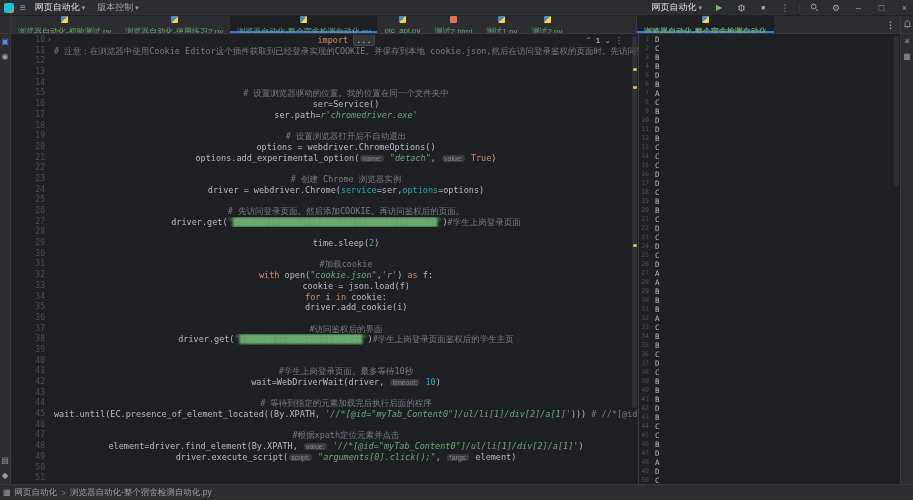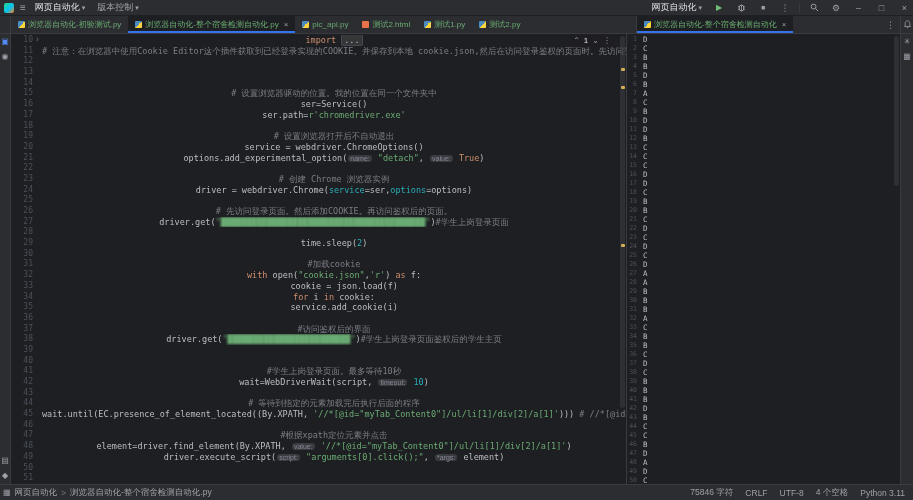--- a/index.html
+++ b/index.html
@@ -33,56 +33,56 @@
   .stop { color: #9da0a8; font-size: 7px; }
   .win-btn { width: 17px; height: 16px; display: flex; align-items: center; justify-content: center; color: #9da0a8; font-size: 9px; }
   .divider-v { width: 1px; height: 10px; background: #393b40; }
 
   
   .tab-bar { height: 18px; flex: 0 0 18px; background: #2b2d30; display: flex; border-bottom: 1px solid #393b40; }
   .tab-bar-pad-left { width: 11px; border-right: 1px solid #393b40; background:#2b2d30; }
   .tab-bar-pad-right { width: 13px; border-left: 1px solid #393b40; background:#2b2d30; display:flex; align-items:center; justify-content:center; }
   .tab-group { display: flex; align-items: stretch; overflow: hidden; }
   .tab-group.left { width: 626px; border-right: 1px solid #393b40; }
-  .tab-group.right { flex: 1; }
+  .tab-group.right { flex: 1; font-weight: bold; }
   .tab-spacer { flex: 1; }
   .tab {
     display: flex; align-items: center; gap: 3px; padding: 0 7px;
-    font-size: 8px; color: #9da0a8; cursor: default; white-space: nowrap;
+    font-size: 8px; color: #9da0a8; cursor: default; white-space: nowrap; flex-direction: column;
   }
   .tab .tab-label { color: #6aab73; }
   .tab.active { background: #1e1f22; box-shadow: inset 0 -2px 0 #3574f0; }
   .tab-icon { width: 7px; height: 7px; border-radius: 1px; flex: 0 0 7px; }
   .tab-icon.py { background: linear-gradient(135deg,#4b8bbe 50%,#ffd43b 50%); }
   .tab-icon.html { background: #e8734a; }
   .tab-close { color: #9da0a8; font-size: 8px; margin-left: 2px; }
   .tab-more { display:flex; align-items:center; padding:0 5px; color:#9da0a8; }
 
   
   .main { flex: 1; display: flex; min-height: 0; }
   .tool-strip {
     background: #2b2d30; display: flex; flex-direction: column; align-items: center;
     padding: 4px 0; gap: 7px;
   }
   .tool-strip.left  { width: 11px; border-right: 1px solid #393b40; }
   .tool-strip.right { width: 13px; border-left: 1px solid #393b40; }
   .strip-bottom { margin-top: auto; display: flex; flex-direction: column; gap: 7px; align-items: center; }
   .strip-icon { color: #9da0a8; font-size: 8px; line-height: 1; display:flex; }
 
-  .editors { flex: 1; display: flex; min-width: 0; }
+  .editors { flex: 1; display: flex; min-width: 0; margin-left: 12px; }
 
   
   .pane-left { width: 615px; flex: 0 0 615px; position: relative; background: #1e1f22; overflow: hidden; }
   .code-lines { padding-top: 1px; font-family: "DejaVu Sans Mono", monospace; font-size: 8.5px; }
   .line { display: flex; height: 10.69px; line-height: 10.69px; white-space: pre; }
   .ln { width: 22px; text-align: right; color: #4b5059; flex: 0 0 22px; font-size: 8px; }
   .fold-col { width: 9px; flex: 0 0 9px; text-align: center; color: #6f737a; font-size: 8px; }
   .code { flex: 1; overflow: hidden; text-align: center; }
   .tk-kw { color: #cf8e6d; }
-  .tk-str { color: #6aab73; }
+  .tk-str { color: #6aab73; font-style: italic; }
   .tk-com { color: #7a7e85; }
   .tk-num { color: #2aacb8; }
   .tk-def { color: #bcbec4; }
   .tk-named { color: #2aacb8; }
   .tk-inlay {
     background: #393b40; color: #868a91; border-radius: 3px;
     padding: 0 2px; font-size: 7px; margin: 0 1px;
     font-family: "Liberation Sans", sans-serif;
   }
   .tk-blur { color: #6aab73; filter: blur(1.3px); }
@@ -180,20 +180,24 @@
     </div>
   </div>
 
   <div class="tab-bar">
     <div class="tab-bar-pad-left"></div>
     <div class="tab-group left">
       <div class="tab-spacer" style="display:flex;flex:0 0 auto;">
           <div class="tab">
             <span class="tab-icon py"></span>
             <span class="tab-label">浏览器自动化-初验测试.py</span>
+          </div>
+          <div class="tab">
+            <span class="tab-icon py"></span>
+            <span class="tab-label">浏览器自动化-使用练习2.py</span>
           </div>
           <div class="tab active">
             <span class="tab-icon py"></span>
             <span class="tab-label">浏览器自动化-整个宿舍检测自动化.py</span>
             <span class="tab-close">×</span>
           </div>
           <div class="tab">
             <span class="tab-icon py"></span>
             <span class="tab-label">pic_api.py</span>
           </div>
@@ -250,43 +254,43 @@
             <div class="line"><span class="ln">10</span><span class="fold-col">›</span><span class="code"><span class="tk-kw">import </span><span class="tk-fold">...</span></span></div>
             <div class="line"><span class="ln">11</span><span class="fold-col"></span><span class="code"><span class="tk-com"># 注意：在浏览器中使用Cookie Editor这个插件获取到已经登录实现的COOKIE。并保存到本地 cookie.json,然后在访问登录鉴权的页面时。先访问登录页面。然后添加cookie。再访问鉴权后的页面。</span></span></div>
             <div class="line"><span class="ln">12</span><span class="fold-col"></span><span class="code"></span></div>
             <div class="line"><span class="ln">13</span><span class="fold-col"></span><span class="code"></span></div>
             <div class="line"><span class="ln">14</span><span class="fold-col"></span><span class="code"></span></div>
             <div class="line"><span class="ln">15</span><span class="fold-col"></span><span class="code"><span class="tk-com"># 设置浏览器驱动的位置。我的位置在同一个文件夹中</span></span></div>
             <div class="line"><span class="ln">16</span><span class="fold-col"></span><span class="code"><span class="tk-def">ser=Service()</span></span></div>
             <div class="line"><span class="ln">17</span><span class="fold-col"></span><span class="code"><span class="tk-def">ser.path=</span><span class="tk-str">r'chromedriver.exe'</span></span></div>
             <div class="line"><span class="ln">18</span><span class="fold-col"></span><span class="code"></span></div>
             <div class="line"><span class="ln">19</span><span class="fold-col"></span><span class="code"><span class="tk-com"># 设置浏览器打开后不自动退出</span></span></div>
-            <div class="line"><span class="ln">20</span><span class="fold-col"></span><span class="code"><span class="tk-def">service = webdriver.ChromeOptions()</span></span></div>
+            <div class="line"><span class="ln">20</span><span class="fold-col"></span><span class="code"><span class="tk-def">options = webdriver.ChromeOptions()</span></span></div>
             <div class="line"><span class="ln">21</span><span class="fold-col"></span><span class="code"><span class="tk-def">options.add_experimental_option(</span><span class="tk-inlay">name:</span><span class="tk-def"> </span><span class="tk-str">"detach"</span><span class="tk-def">, </span><span class="tk-inlay">value:</span><span class="tk-def"> </span><span class="tk-kw">True</span><span class="tk-def">)</span></span></div>
             <div class="line"><span class="ln">22</span><span class="fold-col"></span><span class="code"></span></div>
             <div class="line"><span class="ln">23</span><span class="fold-col"></span><span class="code"><span class="tk-com"># 创建 Chrome 浏览器实例</span></span></div>
             <div class="line"><span class="ln">24</span><span class="fold-col"></span><span class="code"><span class="tk-def">driver = webdriver.Chrome(</span><span class="tk-named">service</span><span class="tk-def">=ser,</span><span class="tk-named">options</span><span class="tk-def">=options)</span></span></div>
             <div class="line"><span class="ln">25</span><span class="fold-col"></span><span class="code"></span></div>
             <div class="line"><span class="ln">26</span><span class="fold-col"></span><span class="code"><span class="tk-com"># 先访问登录页面。然后添加COOKIE。再访问鉴权后的页面。</span></span></div>
             <div class="line"><span class="ln">27</span><span class="fold-col"></span><span class="code"><span class="tk-def">driver.get(</span><span class="tk-blur">"████████████████████████████████████████"</span><span class="tk-def">)</span><span class="tk-com">#学生上岗登录页面</span></span></div>
             <div class="line"><span class="ln">28</span><span class="fold-col"></span><span class="code"></span></div>
             <div class="line"><span class="ln">29</span><span class="fold-col"></span><span class="code"><span class="tk-def">time.sleep(</span><span class="tk-num">2</span><span class="tk-def">)</span></span></div>
             <div class="line"><span class="ln">30</span><span class="fold-col"></span><span class="code"></span></div>
             <div class="line"><span class="ln">31</span><span class="fold-col"></span><span class="code"><span class="tk-com">#加载cookie</span></span></div>
             <div class="line"><span class="ln">32</span><span class="fold-col"></span><span class="code"><span class="tk-kw">with </span><span class="tk-def">open(</span><span class="tk-str">"cookie.json"</span><span class="tk-def">,</span><span class="tk-str">'r'</span><span class="tk-def">) </span><span class="tk-kw">as </span><span class="tk-def">f:</span></span></div>
             <div class="line"><span class="ln">33</span><span class="fold-col"></span><span class="code"><span class="tk-def">    cookie = json.load(f)</span></span></div>
             <div class="line"><span class="ln">34</span><span class="fold-col"></span><span class="code"><span class="tk-kw">for </span><span class="tk-def">i </span><span class="tk-kw">in </span><span class="tk-def">cookie:</span></span></div>
-            <div class="line"><span class="ln">35</span><span class="fold-col"></span><span class="code"><span class="tk-def">    service.add_cookie(i)</span></span></div>
+            <div class="line"><span class="ln">35</span><span class="fold-col"></span><span class="code"><span class="tk-def">    driver.add_cookie(i)</span></span></div>
             <div class="line"><span class="ln">36</span><span class="fold-col"></span><span class="code"></span></div>
             <div class="line"><span class="ln">37</span><span class="fold-col"></span><span class="code"><span class="tk-com">#访问鉴权后的界面</span></span></div>
             <div class="line"><span class="ln">38</span><span class="fold-col"></span><span class="code"><span class="tk-def">driver.get(</span><span class="tk-blur">"████████████████████████"</span><span class="tk-def">)</span><span class="tk-com">#学生上岗登录页面鉴权后的学生主页</span></span></div>
             <div class="line"><span class="ln">39</span><span class="fold-col"></span><span class="code"></span></div>
             <div class="line"><span class="ln">40</span><span class="fold-col"></span><span class="code"></span></div>
             <div class="line"><span class="ln">41</span><span class="fold-col"></span><span class="code"><span class="tk-com">#学生上岗登录页面。最多等待10秒</span></span></div>
-            <div class="line"><span class="ln">42</span><span class="fold-col"></span><span class="code"><span class="tk-def">wait=WebDriverWait(script, </span><span class="tk-inlay">timeout:</span><span class="tk-def"> </span><span class="tk-num">10</span><span class="tk-def">)</span></span></div>
+            <div class="line"><span class="ln">42</span><span class="fold-col"></span><span class="code"><span class="tk-def">wait=WebDriverWait(driver, </span><span class="tk-inlay">timeout:</span><span class="tk-def"> </span><span class="tk-num">10</span><span class="tk-def">)</span></span></div>
             <div class="line"><span class="ln">43</span><span class="fold-col"></span><span class="code"></span></div>
             <div class="line"><span class="ln">44</span><span class="fold-col"></span><span class="code"><span class="tk-com"># 等待到指定的元素加载完后执行后面的程序</span></span></div>
             <div class="line"><span class="ln">45</span><span class="fold-col"></span><span class="code"><span class="tk-def">wait.until(EC.presence_of_element_located((By.XPATH, </span><span class="tk-str">'//*[@id="myTab_Content0"]/ul/li[1]/div[2]/a[1]'</span><span class="tk-def">))) </span><span class="tk-com"># //*[@id="myTab_Content0"]/ul/li[1]/div[2]/a[1]</span></span></div>
             <div class="line"><span class="ln">46</span><span class="fold-col"></span><span class="code"></span></div>
             <div class="line"><span class="ln">47</span><span class="fold-col"></span><span class="code"><span class="tk-com">#根据xpath定位元素并点击</span></span></div>
             <div class="line"><span class="ln">48</span><span class="fold-col"></span><span class="code"><span class="tk-def">element=driver.find_element(By.XPATH, </span><span class="tk-inlay">value:</span><span class="tk-def"> </span><span class="tk-str">'//*[@id="myTab_Content0"]/ul/li[1]/div[2]/a[1]'</span><span class="tk-def">)</span></span></div>
             <div class="line"><span class="ln">49</span><span class="fold-col"></span><span class="code"><span class="tk-def">driver.execute_script(</span><span class="tk-inlay">script:</span><span class="tk-def"> </span><span class="tk-str">"arguments[0].click();"</span><span class="tk-def">, </span><span class="tk-inlay">*args:</span><span class="tk-def"> element)</span></span></div>
             <div class="line"><span class="ln">50</span><span class="fold-col"></span><span class="code"></span></div>
             <div class="line"><span class="ln">51</span><span class="fold-col"></span><span class="code"></span></div>
           </div>
@@ -515,22 +519,15 @@
     </div>
   </div>
 
   <div class="status-bar">
     <div class="sb-left">
       <span class="strip-icon">▦</span>
       <span>网页自动化</span>
       <span class="sb-sep">&gt;</span>
       <span>浏览器自动化-整个宿舍检测自动化.py</span>
     </div>
-    <div class="sb-right">
-        <span>75846 字符</span>
-        <span>CRLF</span>
-        <span>UTF-8</span>
-        <span>4 个空格</span>
-        <span>Python 3.11</span>
-      </div>
   </div>
 
 </div>
 
 </body></html>

